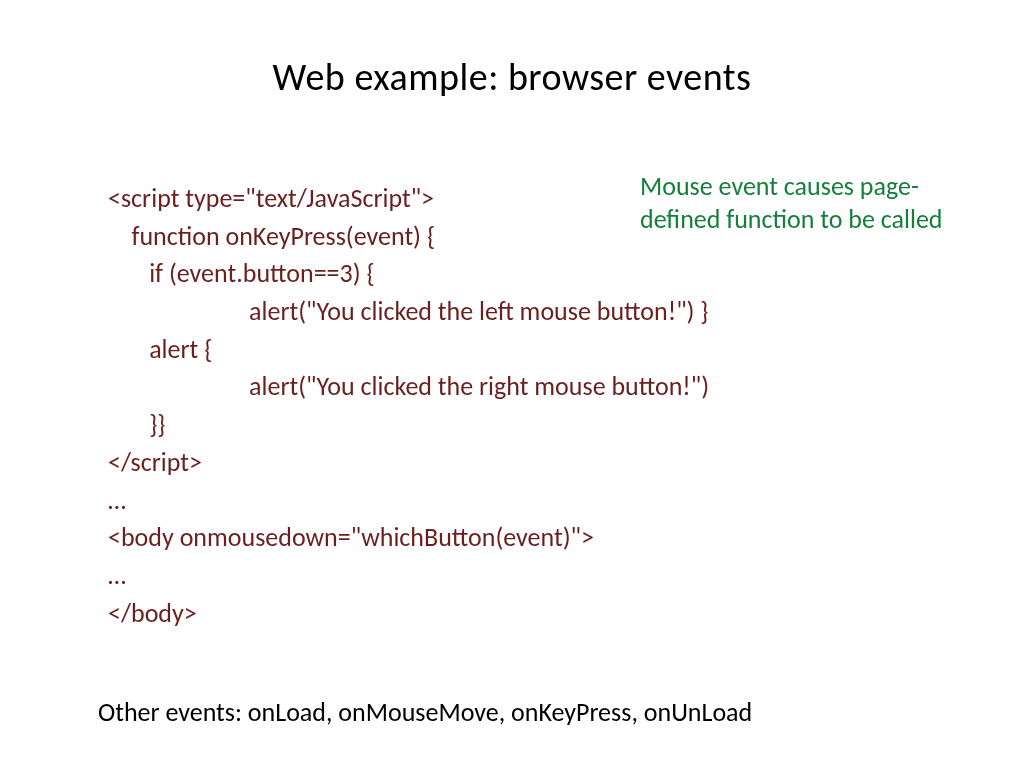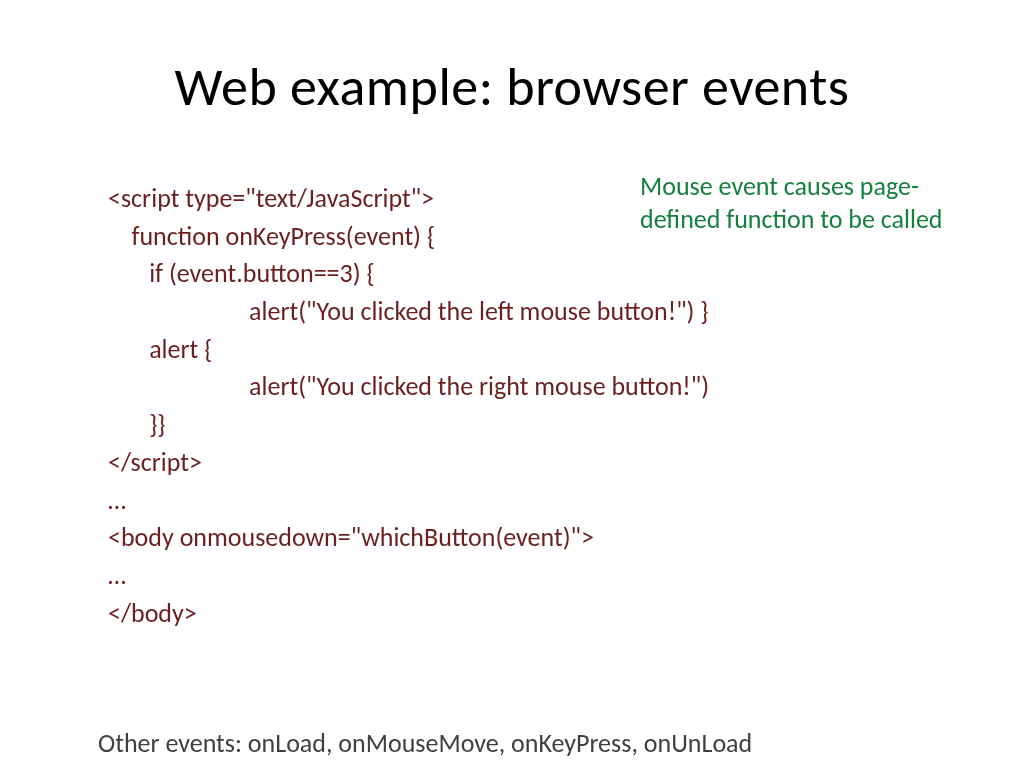--- a/index.html
+++ b/index.html
@@ -16,21 +16,21 @@
     width: 1024px;
     height: 768px;
     box-sizing: border-box;
   }
   .title {
     position: absolute;
     top: 54px;
     left: 0;
     width: 1024px;
     text-align: center;
-    font-size: 54px;
+    font-size: 38px;
     font-weight: 400;
     color: #000000;
     letter-spacing: 0.5px;
   }
   .code-block {
     position: absolute;
     top: 180px;
     left: 108px;
     width: 820px;
     font-size: 26px;
@@ -47,22 +47,21 @@
     font-size: 26px;
     line-height: 1.25;
     color: #15803d;
   }
   .footer-note {
     position: absolute;
     top: 696px;
     left: 98px;
     width: 860px;
     font-size: 26px;
-    color: #404040;
-    margin-top: 31px;
+    color: #000000;
   }
 </style>
 </head>
 <body>
 
 <div class="slide">
 
   <div class="title">Web example: browser events</div>
 
   <div class="annotation">Mouse event causes page-defined function to be called</div>

